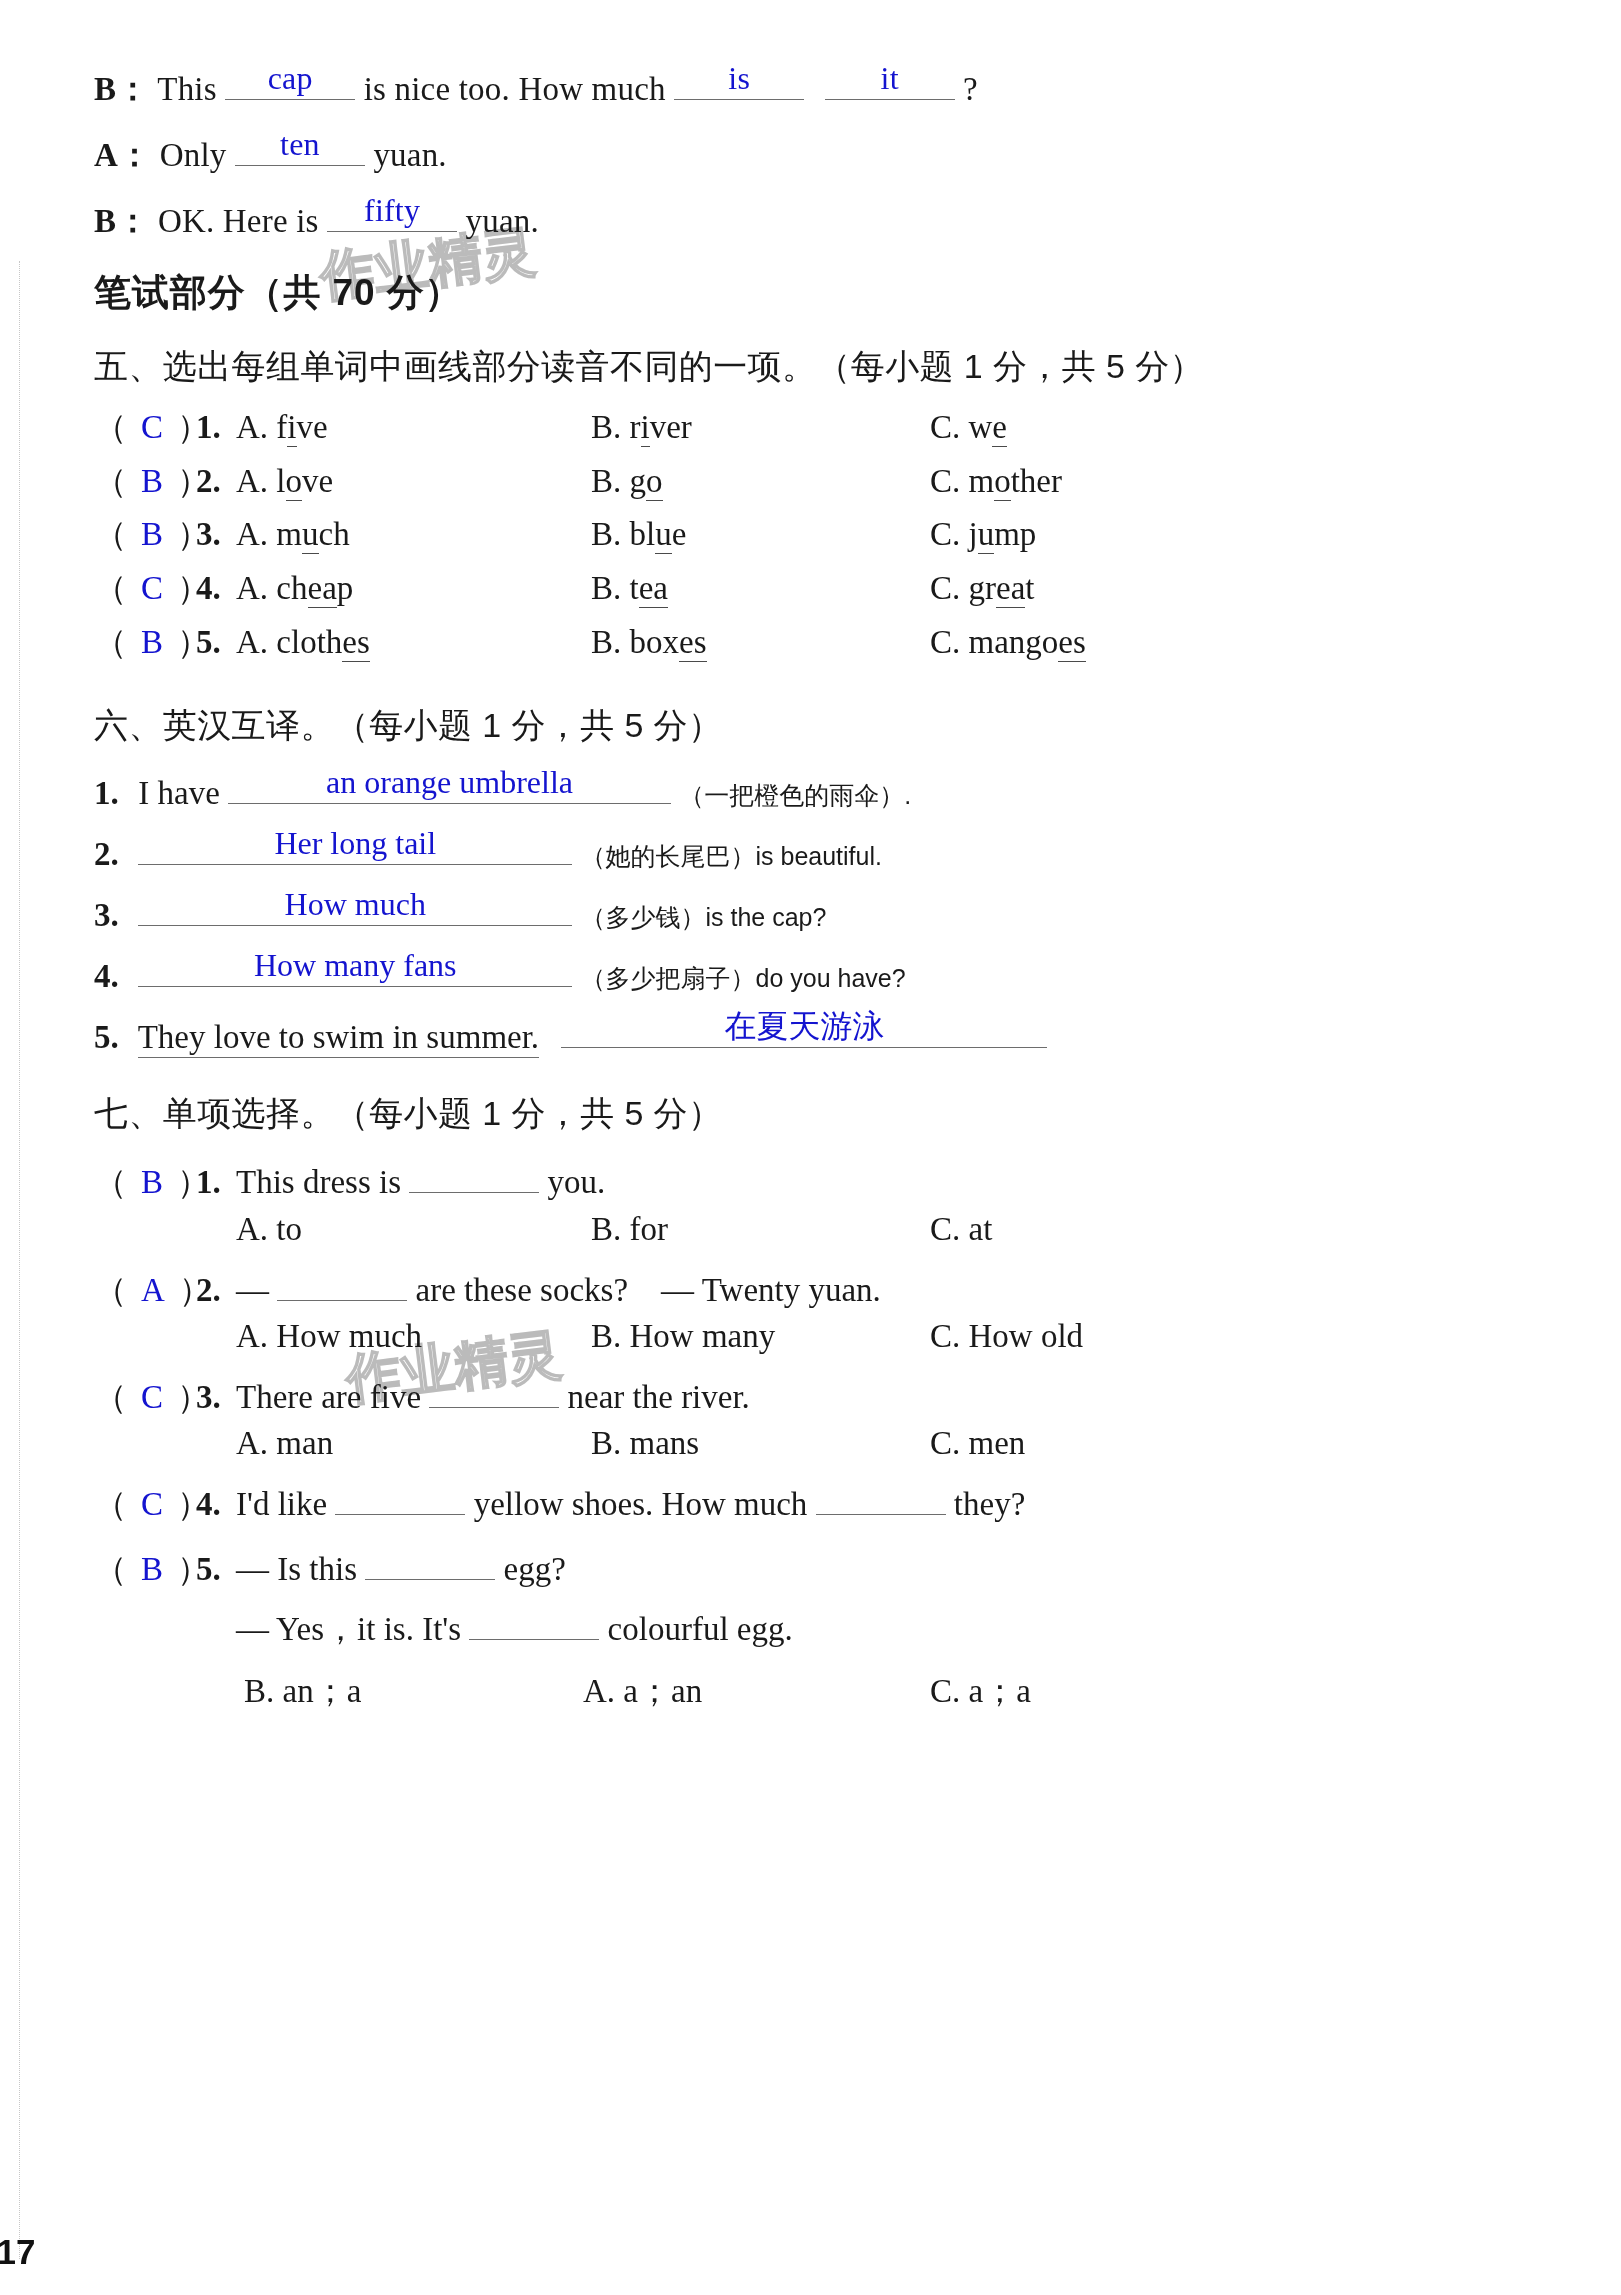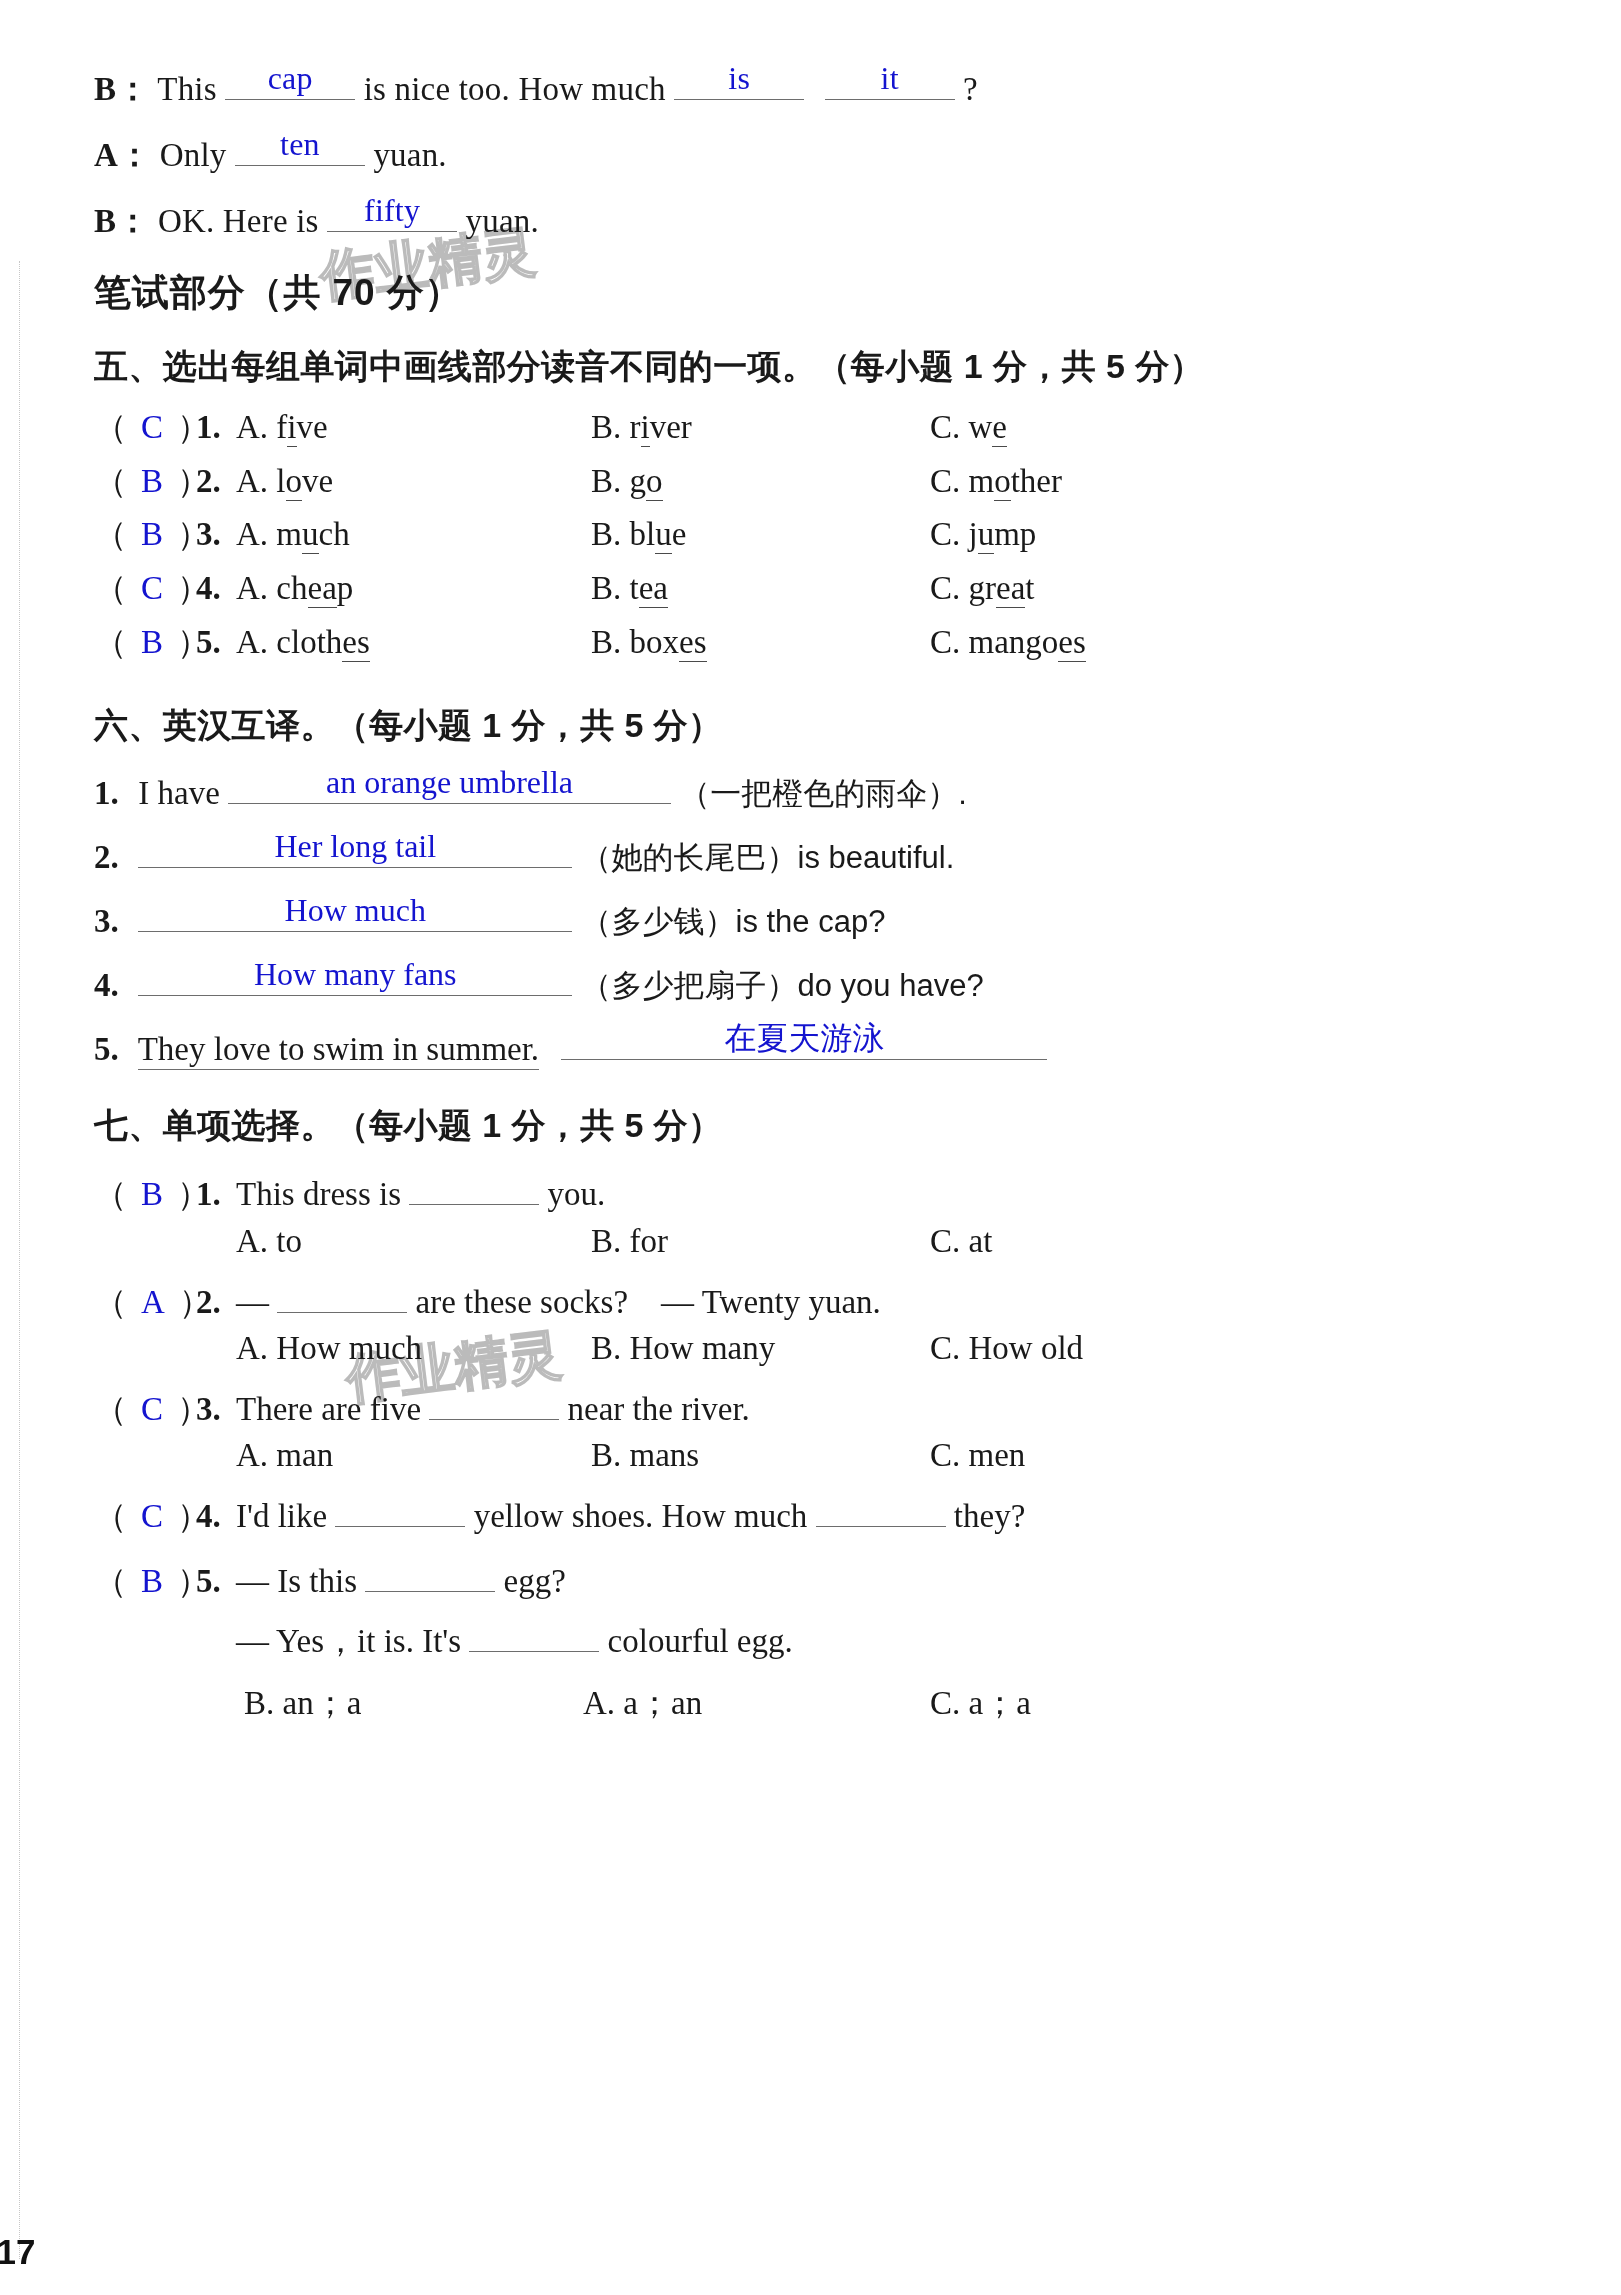--- a/index.html
+++ b/index.html
@@ -84,21 +84,21 @@
     text-align: left;
     font-size: 37px;
     font-weight: bold;
     margin: 29.5px 0 26px 0;
     font-family: "Liberation Sans", "DejaVu Sans", sans-serif;
     letter-spacing: 0.9px;
   }
 
   .sec-head {
     font-size: 34px;
-    font-weight: bold;
+    font-weight: normal;
     font-family: "Liberation Sans", "DejaVu Sans", sans-serif;
     margin: 22.6px 0 15.6px 0;
     letter-spacing: 0.4px;
   }
 
   
   .mc-row {
     display: flex;
     align-items: baseline;
     font-size: 33px;
@@ -131,21 +131,21 @@
     margin-top: 19px;
   }
 
   
   .tr-row {
     font-size: 33px;
     margin-bottom: 19px;
     white-space: nowrap;
   }
   .tr-num { font-weight: bold; display: inline-block; width: 36px; }
-  .cn { font-family: "Liberation Sans", "DejaVu Sans", sans-serif; font-size: 31px; }
+  .cn { font-family: "Liberation Sans", "DejaVu Sans", sans-serif; font-size: 25px; }
 
   
   .wm {
     position: absolute;
     font-family: "Liberation Sans", "DejaVu Sans", sans-serif;
     font-weight: bold;
     color: transparent;
     -webkit-text-stroke: 1.7px #b4b4b4;
     pointer-events: none;
     white-space: nowrap;

